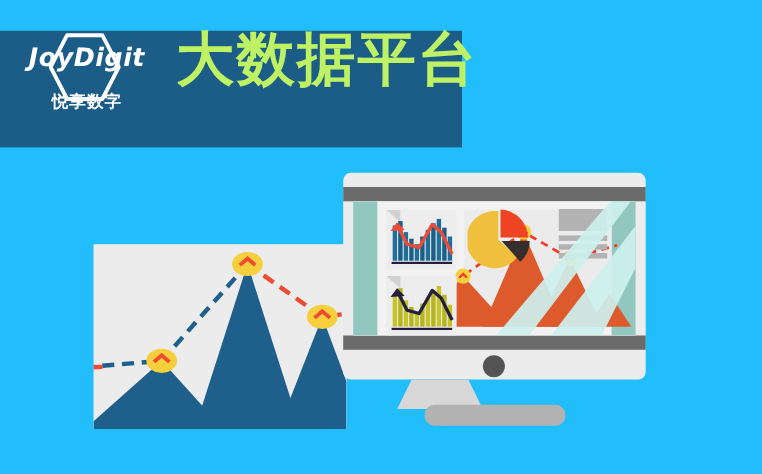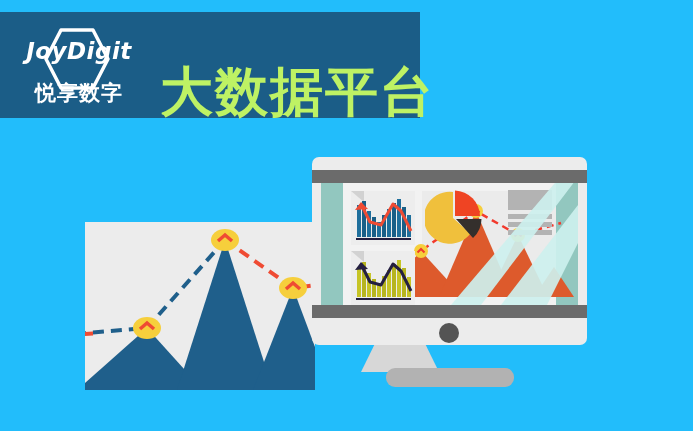--- a/index.html
+++ b/index.html
@@ -19,26 +19,26 @@
     width: 693px;
     height: 431px;
     background: #22bdfb;
     overflow: hidden;
   }
 
   
   #header-banner {
     position: absolute;
     left: 0;
-    top: 12px;
+    top: 28px;
     width: 420px;
     height: 106px;
     background: #1b5d87;
     display: flex;
-    align-items: flex-end;
+    align-items: flex-start;
   }
   #brand-logo {
     position: relative;
     width: 130px;
     height: 92px;
     margin-left: 14px;
     flex: 0 0 auto;
   }
   #brand-hex {
     position: absolute;
@@ -61,23 +61,23 @@
     line-height: 1;
     font-style: italic;
   }
   #brand-sub {
     position: absolute;
     left: 0;
     top: 58px;
     width: 130px;
     text-align: center;
     color: #ffffff;
-    font-family: Liberation Mono, monospace;
+    font-family: Liberation Serif, serif;
     font-weight: bold;
-    font-size: 21px;
+    font-size: 15px;
     letter-spacing: 1px;
     line-height: 1;
   }
   #banner-title {
     color: #bef264;
     font-family: "DejaVu Sans", sans-serif;
     font-weight: bold;
     font-size: 53px;
     letter-spacing: 2px;
     line-height: 1;

